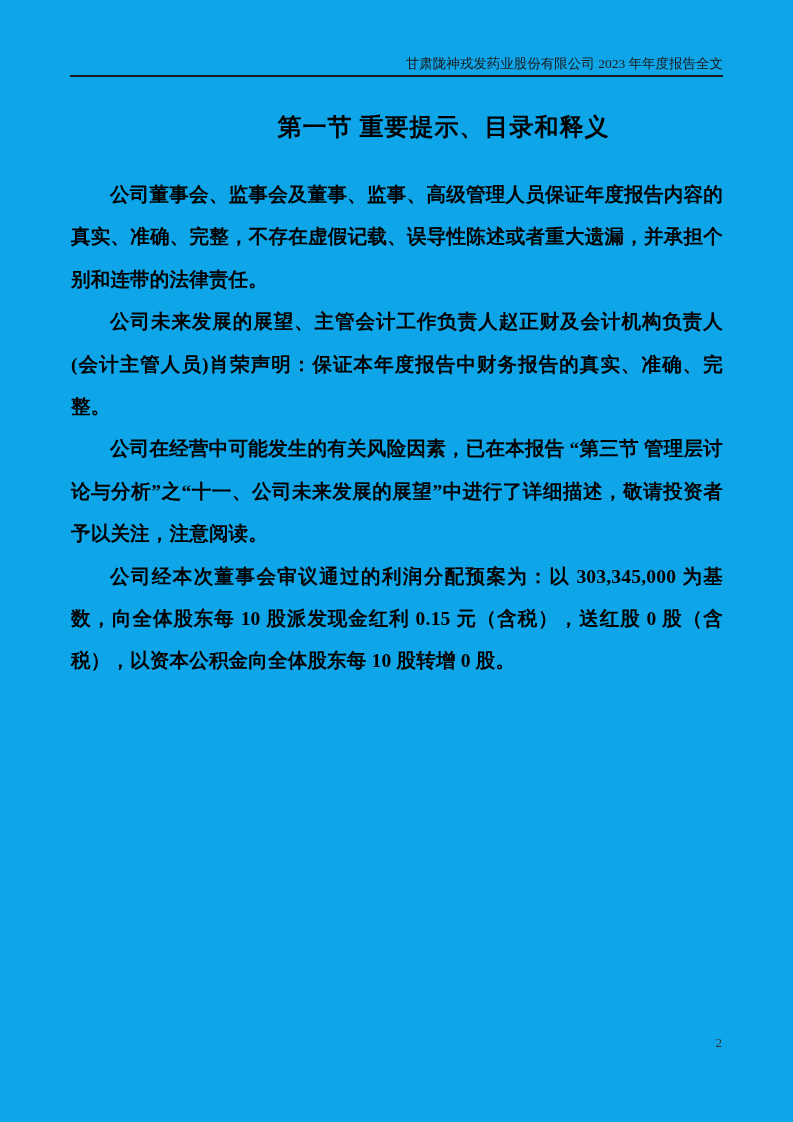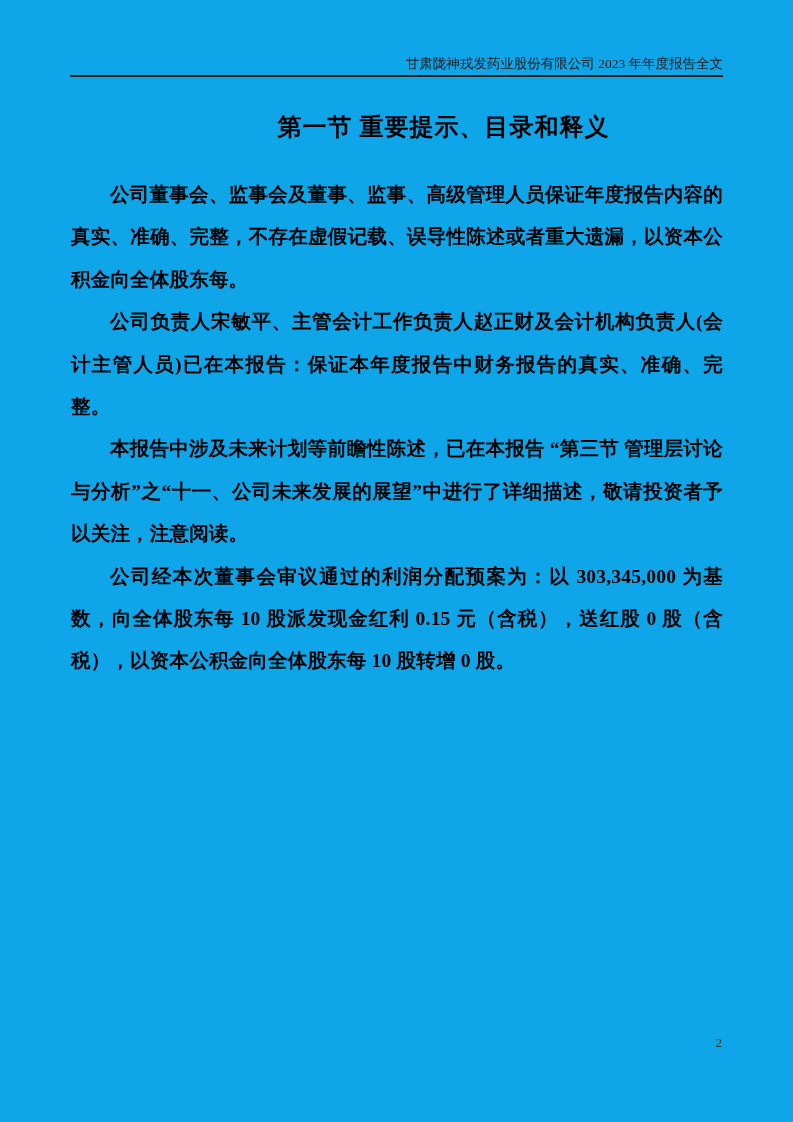--- a/index.html
+++ b/index.html
@@ -80,21 +80,21 @@
 
 <div class="page">
 
   <div class="report-header">甘肃陇神戎发药业股份有限公司 2023 年年度报告全文</div>
 
   <div class="header-divider"></div>
 
   <div class="section-title">第一节 重要提示、目录和释义</div>
 
   <div class="body-text">
-    <p>公司董事会、监事会及董事、监事、高级管理人员保证年度报告内容的真实、准确、完整，不存在虚假记载、误导性陈述或者重大遗漏，以资本公积金向全体股东每。</p>
-    <p>公司负责人宋敏平、主管会计工作负责人赵正财及会计机构负责人(会计主管人员)已在本报告：保证本年度报告中财务报告的真实、准确、完整。</p>
-    <p>本报告中涉及未来计划等前瞻性陈述，已在本报告 “第三节 管理层讨论与分析”之“十一、公司未来发展的展望”中进行了详细描述，敬请投资者予以关注，注意阅读。</p>
+    <p>公司董事会、监事会及董事、监事、高级管理人员保证年度报告内容的真实、准确、完整，不存在虚假记载、误导性陈述或者重大遗漏，并承担个别和连带的法律责任。</p>
+    <p>公司未来发展的展望、主管会计工作负责人赵正财及会计机构负责人(会计主管人员)肖荣声明：保证本年度报告中财务报告的真实、准确、完整。</p>
+    <p>公司在经营中可能发生的有关风险因素，已在本报告 “第三节 管理层讨论与分析”之“十一、公司未来发展的展望”中进行了详细描述，敬请投资者予以关注，注意阅读。</p>
     <p>公司经本次董事会审议通过的利润分配预案为：以 303,345,000 为基数，向全体股东每 10 股派发现金红利 0.15 元（含税），送红股 0 股（含税），以资本公积金向全体股东每 10 股转增 0 股。</p>
   </div>
 
   <div class="page-number">2</div>
 
 </div>
 
 </body></html>

